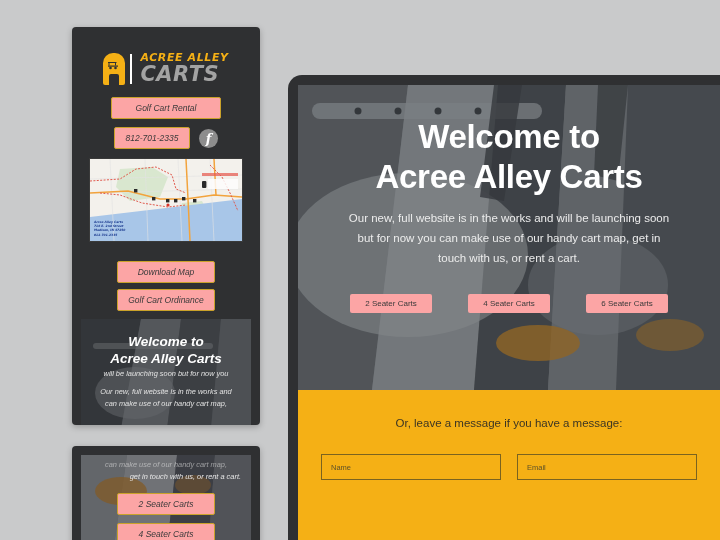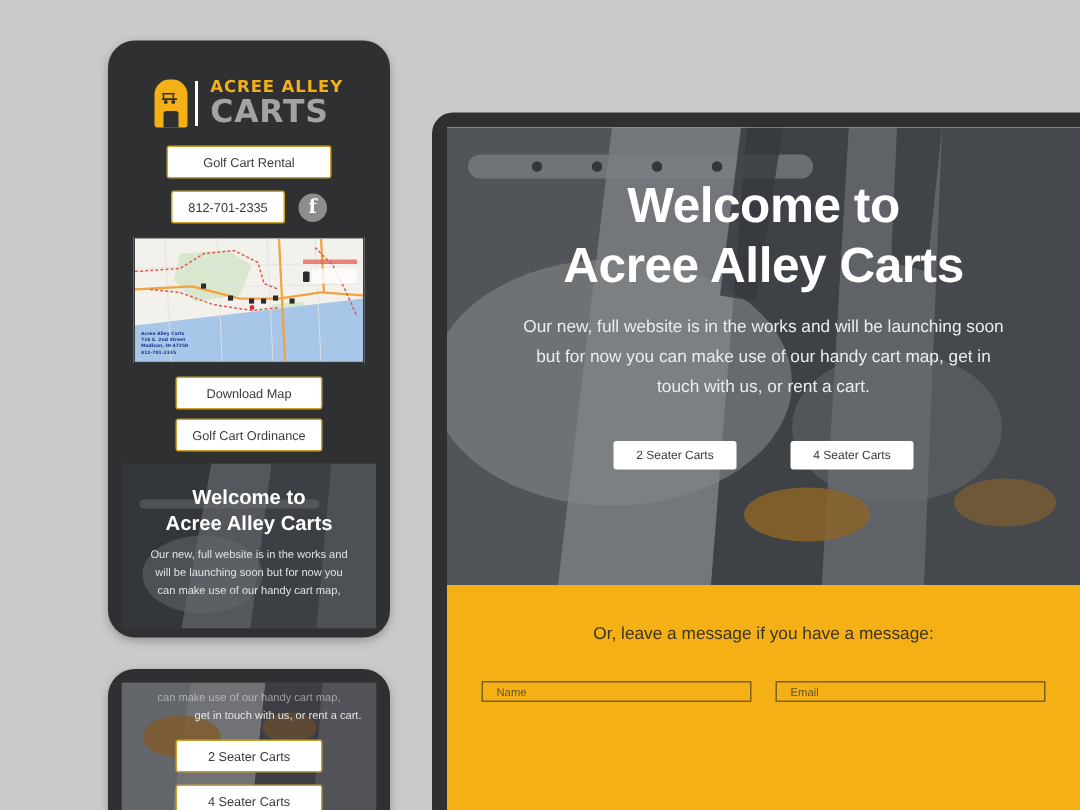--- a/index.html
+++ b/index.html
@@ -7,22 +7,23 @@
     width:720px;height:540px;overflow:hidden;
     background:#c9cacb;
     font-family:"Liberation Sans", sans-serif;
     position:relative;
   }
   .stage{position:absolute;inset:0;}
 
   
   .phone{
     position:absolute;background:#2f3032;
-    border-radius:18px;overflow:hidden;
+    border-radius:4px;overflow:hidden;
     box-shadow:0 2px 6px rgba(0,0,0,.25);
+    font-style:italic;
   }
   #phone-top{left:72px;top:27px;width:188px;height:398px;}
   #phone-bottom{left:72px;top:446px;width:188px;height:120px;}
 
   .phone-screen{position:absolute;left:9px;top:9px;right:9px;bottom:0;overflow:hidden;}
 
   
   .logo-row{display:flex;align-items:center;justify-content:center;gap:5px;margin-top:16px;}
   .logo-mark{
     width:22px;height:32px;background:#f5b015;
@@ -41,21 +42,21 @@
     font-family:"DejaVu Sans", sans-serif;
   }
   .logo-l2{
     color:#a3a3a3;font-weight:bold;font-size:21px;letter-spacing:.5px;
     font-family:"DejaVu Sans", sans-serif;margin-top:1px;
   }
   .logo-bar{width:2px;height:30px;background:#ffffff;margin-right:3px;}
 
   
   .ybtn{
-    background:#ffffff;color:#3a3a3a;border:1px solid #caa22a;
+    background:#fca5a5;color:#3a3a3a;border:1px solid #caa22a;
     text-align:center;font-size:8.5px;border-radius:2px;
     padding:5px 0;cursor:pointer;
   }
   .mob-btn-wide{width:108px;margin:12px auto 0;}
   .phone-row{display:flex;align-items:center;justify-content:center;gap:9px;margin-top:8px;}
   .ybtn-phone{width:74px;font-size:8.5px;padding:5px 0;}
   .fb{
     width:19px;height:19px;border-radius:50%;background:#8d8d8d;
     display:flex;align-items:center;justify-content:center;
     color:#fff;font-weight:bold;font-size:13px;font-family:"DejaVu Serif", serif;
@@ -66,21 +67,21 @@
   .map{
     position:relative;width:152px;height:82px;margin:9px auto 0;
     background:#f4f2ee;overflow:hidden;border:1px solid #3a3a3a;
   }
   .map svg{position:absolute;inset:0;}
   .map-label{
     position:absolute;left:4px;bottom:4px;color:#1b3a8f;
     font-size:3px;line-height:1.45;font-family:"DejaVu Sans", sans-serif;font-weight:bold;
   }
 
-  .mapbtns{margin-top:9px;}
+  .mapbtns{margin-top:19px;}
   .mapbtns .ybtn{width:96px;margin:0 auto 6px;}
 
   
   .mob-hero{
     position:relative;margin-top:8px;height:110px;overflow:hidden;
   }
   .mob-hero .photo{position:absolute;inset:0;}
   .mob-hero .shade{position:absolute;inset:0;background:rgba(28,30,33,.5);}
   .mob-hero-inner{position:relative;text-align:center;padding-top:15px;}
   .mob-h1{color:#fff;font-size:13.5px;font-weight:bold;line-height:1.25;}
@@ -115,21 +116,21 @@
   }
   .desk-btns .ybtn{width:82px;font-size:8px;padding:5px 0;border:none;}
 
   
   .contact{background:#f5b015;padding:22px 0 0;height:160px;position:relative;}
   .c-h2{text-align:center;color:#1f1f1f;font-size:15px;font-weight:bold;}
   .c-line{text-align:center;color:#3c3523;font-size:11.5px;line-height:1.6;margin-top:9px;}
   .c-fields{display:flex;justify-content:center;gap:16px;margin-top:22px;}
   .c-input{
     width:180px;height:14px;border:1px solid #7a6320;background:transparent;
-    color:#5a4c22;font-size:7.5px;padding:0 9px;box-sizing:border-box;
+    color:#5a4c22;font-size:7.5px;padding:12px 9px;box-sizing:border-box;
     font-family:"Liberation Sans", sans-serif;
   }
   .c-input::placeholder{color:#5f5228;opacity:1;}
 </style>
 </head>
 <body>
 
 <div class="stage">
 
   <div class="phone" id="phone-top">
@@ -217,22 +218,22 @@
           <path d="M60 0 L100 0 L86 110 L40 110 Z" fill="#8c9095"></path>
           <path d="M100 0 L140 0 L130 110 L86 110 Z" fill="#5d6165"></path>
           <path d="M140 0 L170 0 L170 110 L130 110 Z" fill="#7e8287"></path>
           <ellipse cx="54" cy="74" rx="40" ry="26" fill="#a9adb1" opacity=".55"></ellipse>
           <rect x="12" y="24" width="120" height="6" rx="3" fill="#b9bdc0" opacity=".5"></rect>
         </svg>
         <div class="shade"></div>
         <div class="mob-hero-inner">
           <div class="mob-h1">Welcome to</div>
           <div class="mob-h1">Acree Alley Carts</div>
+          <div class="mob-p" style="margin-top:0">will be launching soon but for now you</div>
           <div class="mob-p">Our new, full website is in the works and</div>
-          <div class="mob-p" style="margin-top:0">will be launching soon but for now you</div>
           <div class="mob-p" style="margin-top:0">can make use of our handy cart map,</div>
         </div>
       </div>
 
     </div>
   </div>
 
   <div class="phone" id="phone-bottom">
     <div class="phone-screen">
       <div class="mob-hero" style="margin-top:0;height:112px;">
@@ -282,20 +283,21 @@
           <path d="M300 0 L330 0 L320 96 L296 90 Z" fill="#3a3e44" opacity=".7"></path>
         </svg>
         <div class="shade"></div>
         <div class="desk-hero-inner">
           <div class="desk-h1">Welcome to</div>
           <div class="desk-h1">Acree Alley Carts</div>
           <div class="desk-p">Our new, full website is in the works and will be launching soon but for now you can make use of our handy cart map, get in touch with us, or rent a cart.</div>
           <div class="desk-btns">
             <div class="ybtn">2 Seater Carts</div>
             <div class="ybtn">4 Seater Carts</div>
+            <div class="ybtn">6 Seater Carts</div>
           </div>
         </div>
       </div>
 
       <div class="contact">
         <div class="c-line" style="margin-top:2px">Or, leave a message if you have a message:</div>
         <div class="c-fields">
           <input class="c-input" type="text" placeholder="Name" style="">
           <input class="c-input" type="text" placeholder="Email" style="">
         </div>

